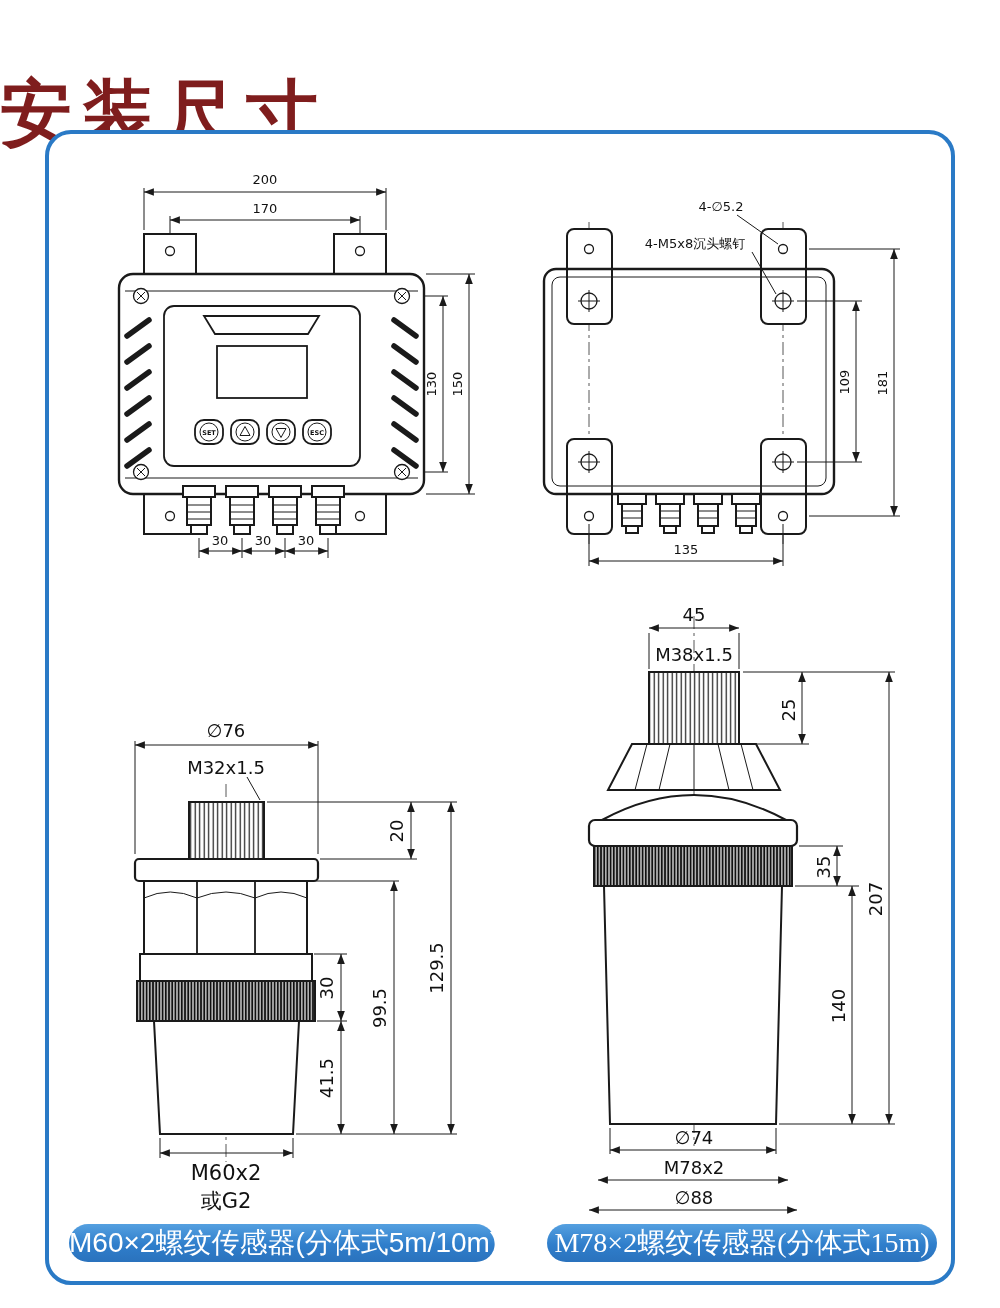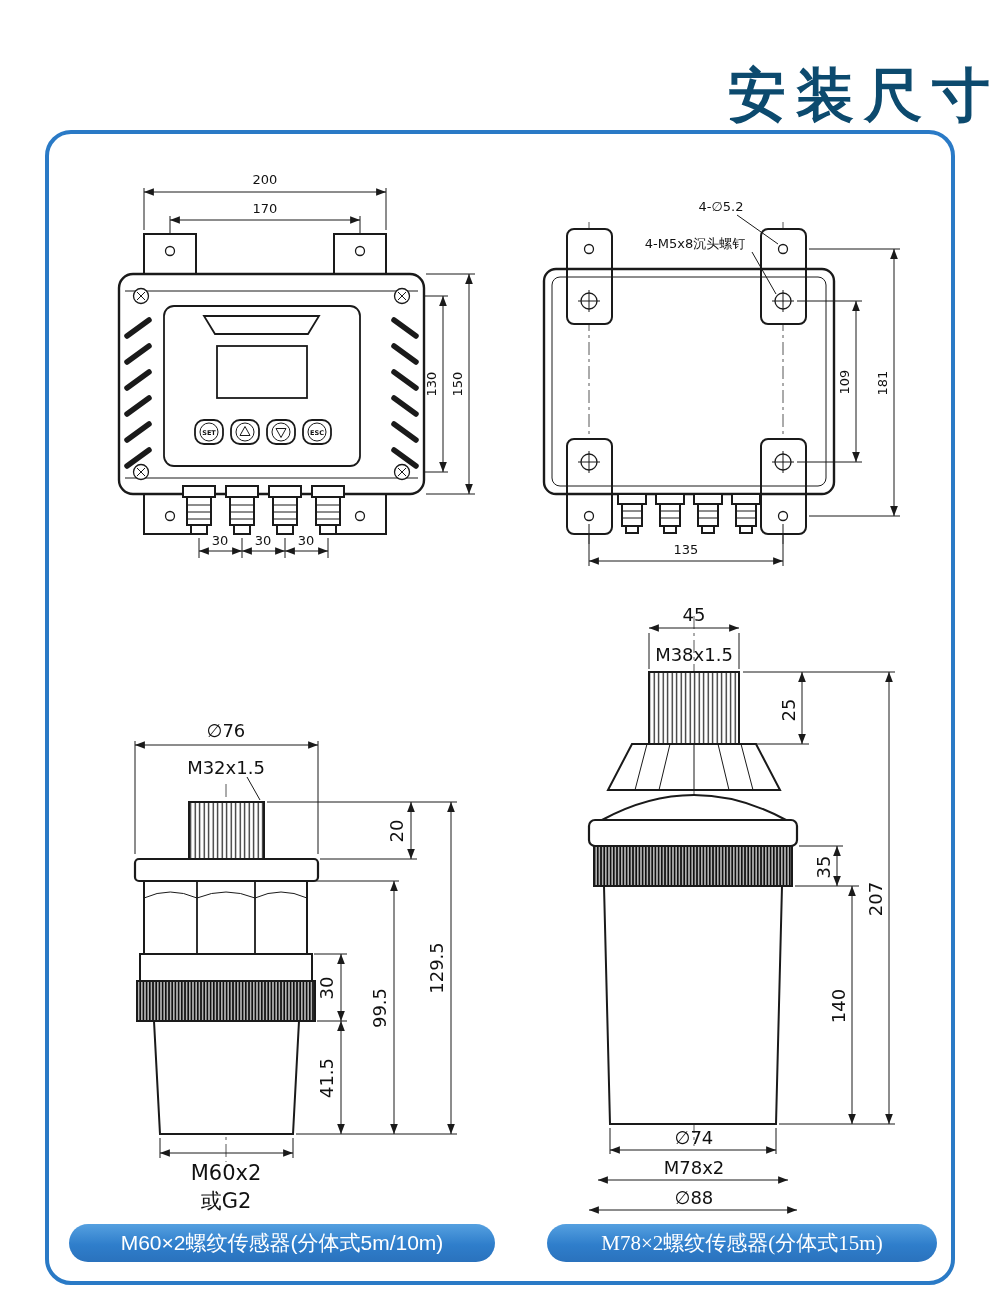--- a/index.html
+++ b/index.html
@@ -1,24 +1,24 @@
 <!DOCTYPE html>
 <html><head>
 <meta charset="utf-8">
 <style>
   html,body{margin:0;padding:0;}
   body{width:1000px;height:1308px;background:#ffffff;position:relative;overflow:hidden;
        font-family:"Liberation Sans","DejaVu Sans",sans-serif;}
-  .title{position:absolute;top:18px;left:0;width:100%;text-align:right;
-         font-size:58px;font-weight:900;letter-spacing:10px;color:#0c4a6e;}
+  .title{position:absolute;top:18px;left:0;width:100%;text-align:left;
+         font-size:72px;font-weight:900;letter-spacing:10px;color:#7f1d1d;}
   .frame{position:absolute;left:45px;top:130px;width:910px;height:1155px;
          border:4px solid #2a7ac6;border-radius:26px;background:#fff;box-sizing:border-box;}
   .draw{position:absolute;left:0;top:0;width:902px;height:1147px;}
   .pill{position:absolute;height:38px;line-height:38px;border-radius:19px;color:#fff;
-        font-size:21px;text-align:center;white-space:nowrap;
+        font-size:28px;text-align:center;white-space:nowrap;
         background:linear-gradient(180deg,#55a0e0 0%,#2f7ecb 55%,#2a72bd 100%);}
   .pill-left{left:20px;top:1090px;width:426px;}
   .pill-right{left:498px;top:1090px;width:390px;font-family:Liberation Serif, serif;}
 
   
   .ol{fill:#fff;stroke:#1a1a1a;stroke-width:2;}
   .ol2{fill:none;stroke:#1a1a1a;stroke-width:1.8;}
   .thin{fill:none;stroke:#1a1a1a;stroke-width:1;}
   .dim{fill:none;stroke:#1a1a1a;stroke-width:1;}
   .cl{fill:none;stroke:#444;stroke-width:0.9;stroke-dasharray:13 4 3 4;}

